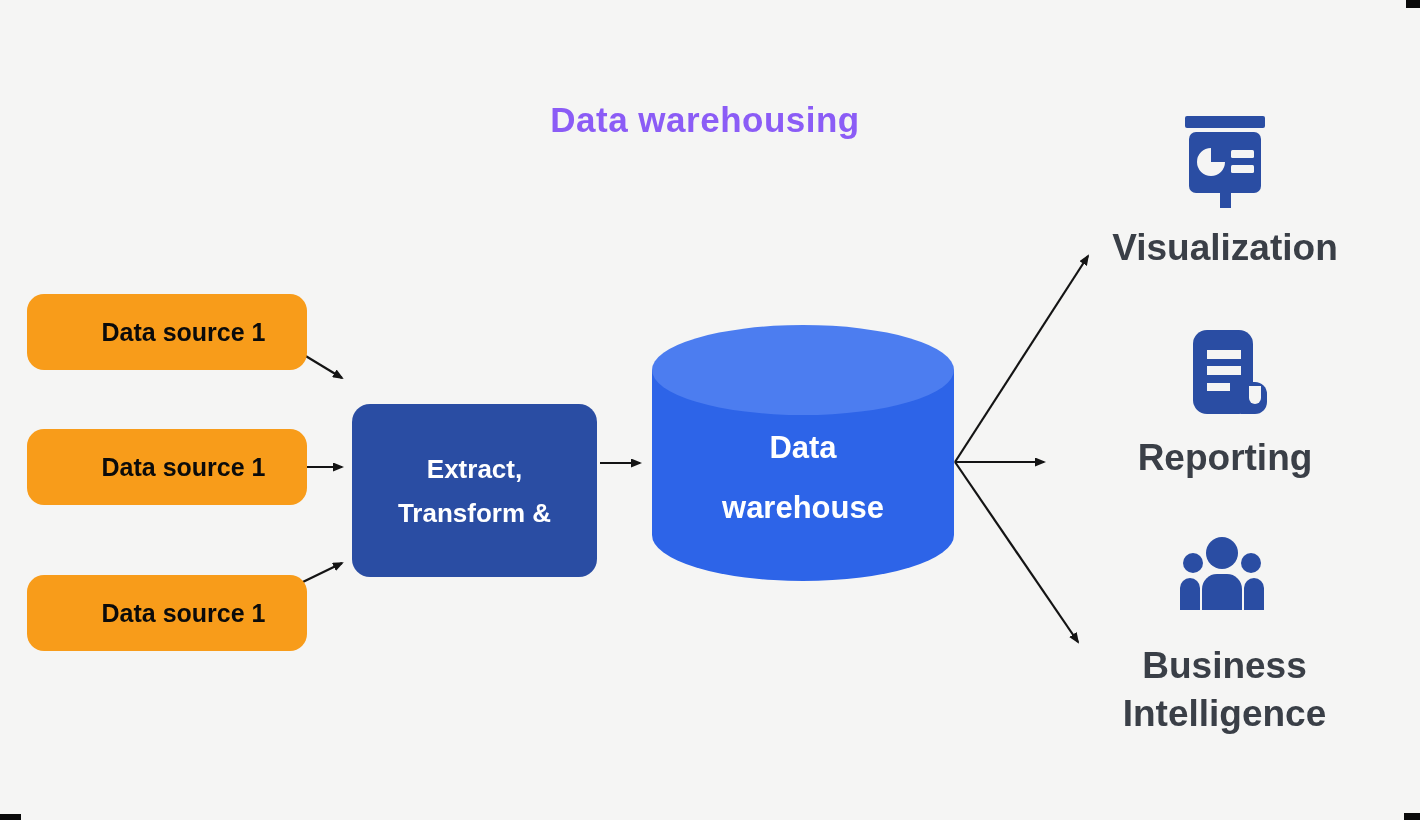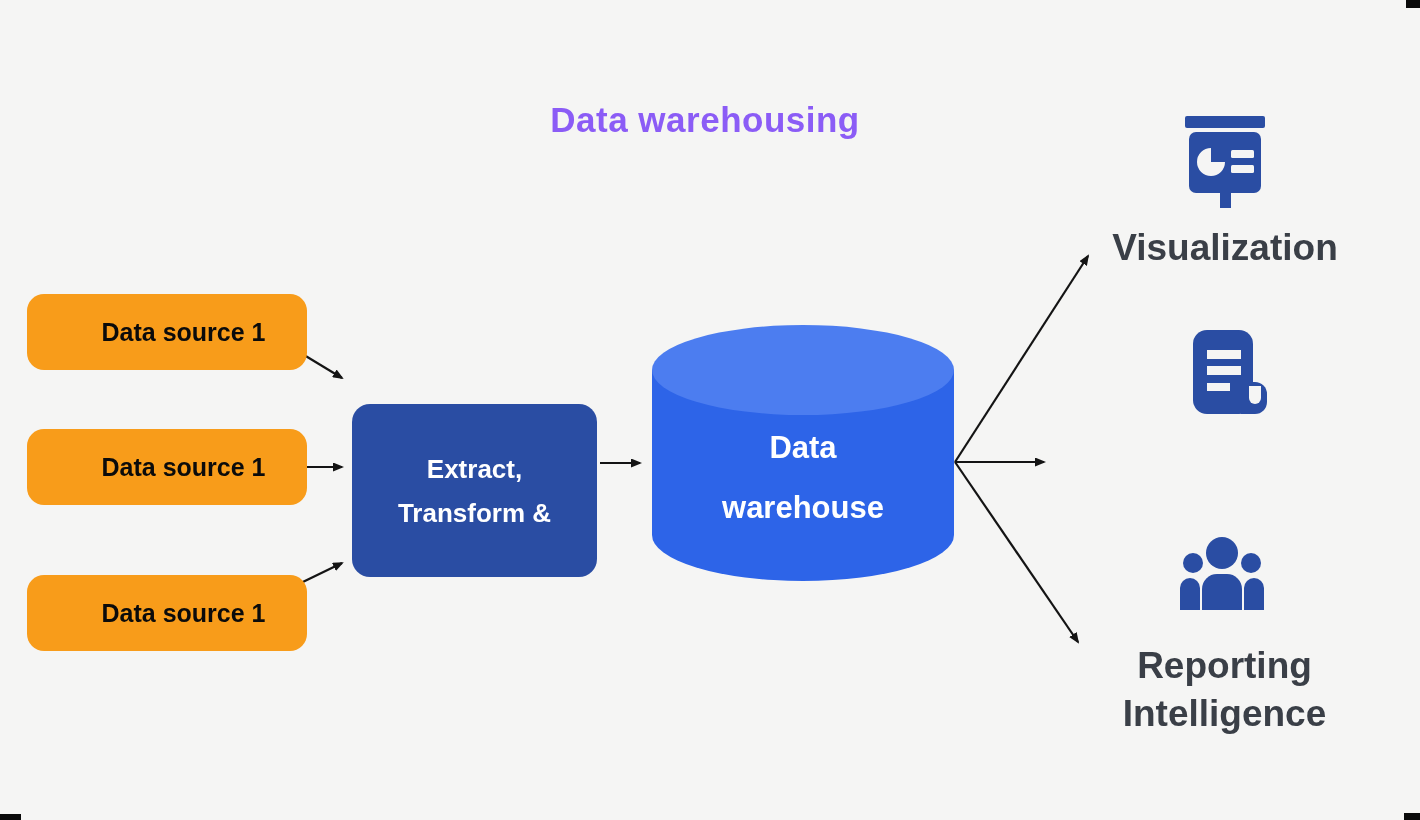--- a/index.html
+++ b/index.html
@@ -116,30 +116,31 @@
   <svg class="output-icon oi-rep" width="84" height="92" viewBox="0 0 84 92">
     <g fill="#2A4DA3">
       <rect x="6" y="2" width="60" height="84" rx="14"></rect>
       <path d="M54 54 H68 A12 12 0 0 1 80 66 V74 A12 12 0 0 1 68 86 H54 Z"></path>
     </g>
     <path d="M62 58 h12 v12 a6 6 0 0 1 -12 0 z" fill="#F5F5F4"></path>
     <rect x="20" y="22" width="34" height="9" fill="#F5F5F4"></rect>
     <rect x="20" y="38" width="34" height="9" fill="#F5F5F4"></rect>
     <rect x="20" y="55" width="23" height="8" fill="#F5F5F4"></rect>
   </svg>
+  <div class="output-label ol-rep">Reporting</div>
 
   <svg class="output-icon oi-bi" width="88" height="90" viewBox="0 0 88 90">
     <g fill="#2A4DA3">
       <circle cx="15" cy="27" r="10"></circle>
       <path d="M2 74 V52 a10 10 0 0 1 10 -10 h0 a10 10 0 0 1 10 10 v22 z"></path>
       <circle cx="73" cy="27" r="10"></circle>
       <path d="M66 74 V52 a10 10 0 0 1 10 -10 h0 a10 10 0 0 1 10 10 v22 z"></path>
       <circle cx="44" cy="17" r="16"></circle>
       <path d="M24 74 V53 a15 15 0 0 1 15 -15 h10 a15 15 0 0 1 15 15 v21 z"></path>
     </g>
   </svg>
-  <div class="output-label ol-bi">Reporting Intelligence</div>
+  <div class="output-label ol-bi">Business Intelligence</div>
 
   <div class="corner-mark cm-tr"></div>
   <div class="corner-mark cm-bl"></div>
   <div class="corner-mark cm-br"></div>
 
 </div>
 
 </body></html>

